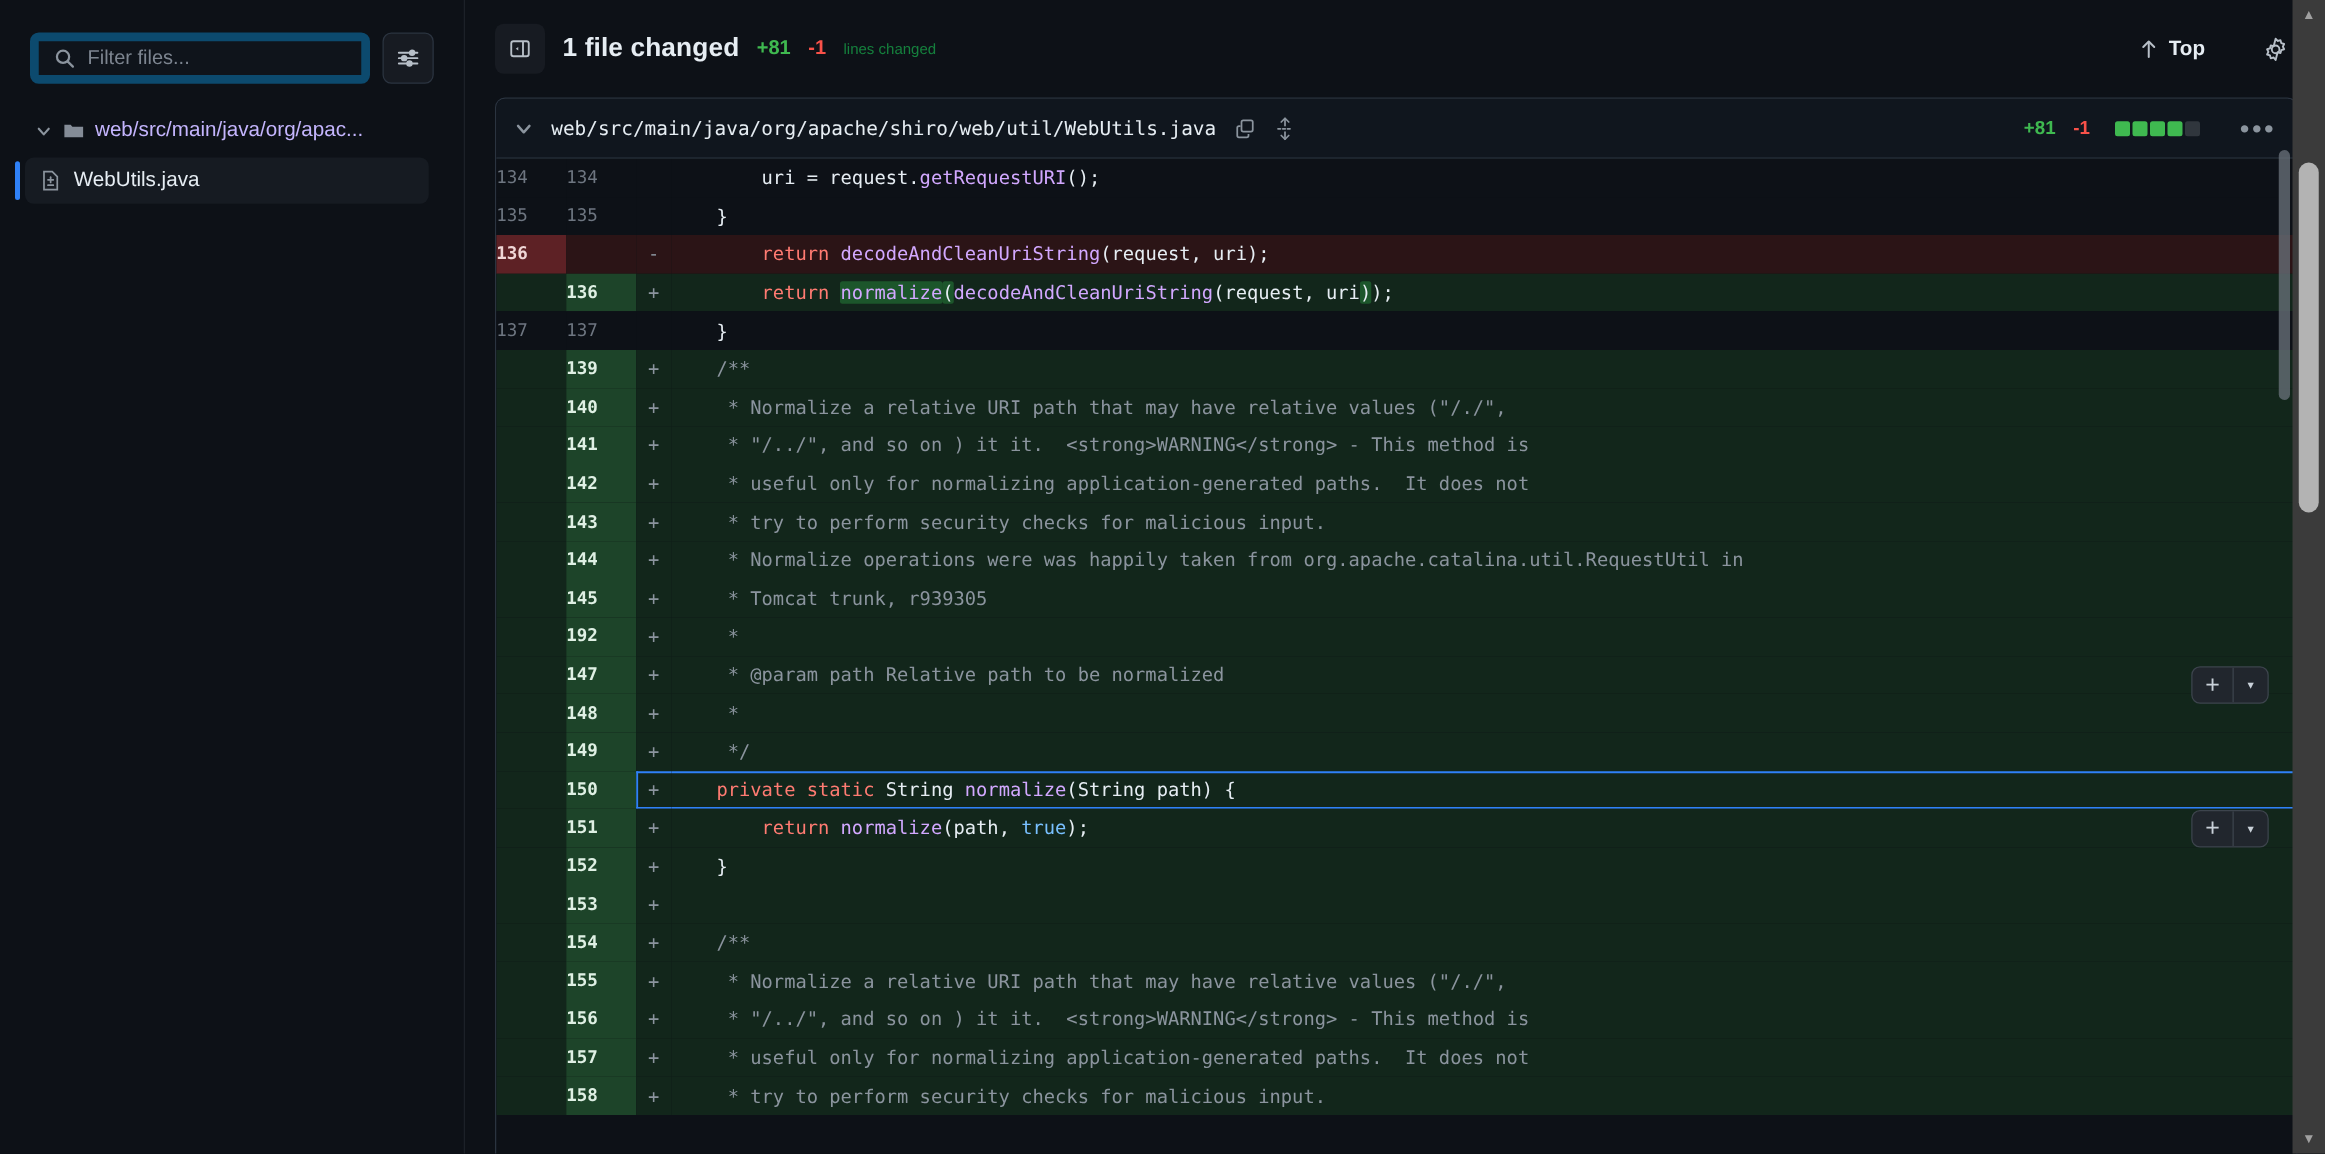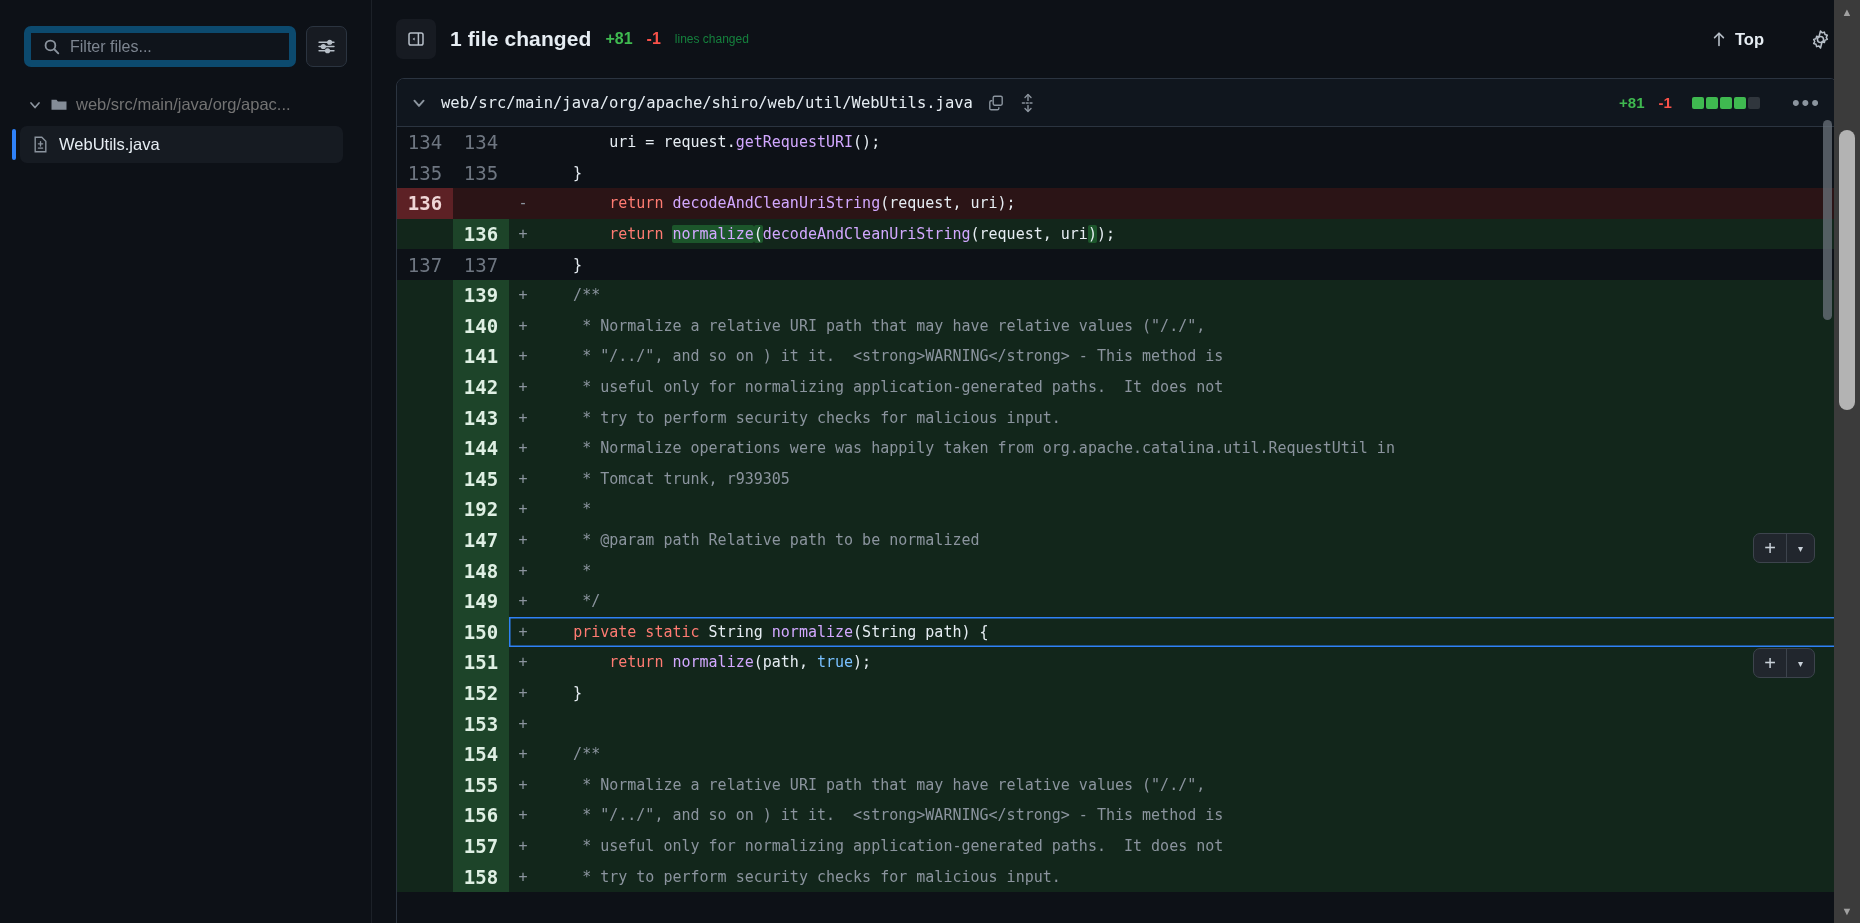--- a/index.html
+++ b/index.html
@@ -45,21 +45,21 @@
     background: #171b22;
     border: 1px solid #2b3440;
     border-radius: 7px;
     display: flex; align-items: center; justify-content: center;
     flex: 0 0 41px;
   }
   .tree { margin-top: 22px; }
   .tree-folder {
     display: flex; align-items: center; gap: 8px;
     padding: 6px 10px 6px 28px;
-    color: #737373; font-size: 16.5px;
+    color: #c4b5fd; font-size: 16.5px;
     white-space: nowrap; overflow: hidden;
   }
   .tree-file {
     display: flex; align-items: center; gap: 10px;
     margin: 6px 28px 0 20px;
     padding: 9px 12px;
     background: #161b22;
     border-radius: 7px;
     color: #e6edf3; font-size: 16.5px;
     position: relative;
@@ -129,22 +129,22 @@
   .diffbar { display: flex; gap: 2px; margin-left: 6px; }
   .diffbar i { width: 12px; height: 12px; border-radius: 2px; display: block; }
   .kebab { color: #8b949e; font-size: 22px; letter-spacing: 2px; margin-left: 18px; line-height: 10px; }
 
   
   .diff { width: 100%; border-collapse: collapse;
           font-family: "DejaVu Sans Mono", monospace; font-size: 15px; }
   .diff tr { height: 30.6px; }
   .diff td { padding: 0; vertical-align: middle; white-space: pre; }
   .ln {
-    width: 56px; text-align: center; padding-right: 12px;
-    color: #6e7681; font-size: 19px; user-select: none;
+    width: 56px; text-align: left; padding-right: 12px;
+    color: #6e7681; font-size: 14px; user-select: none;
   }
   .mk { width: 28px; text-align: center; color: #8b949e; }
   .code { padding-left: 6px; color: #e6edf3; }
 
   tr.ctx td.ln { background: #0d1117; }
   tr.ctx td { background: #0d1117; }
   tr.del td.ln { background: #5d2125; color: #f0d6d6; font-weight: bold; }
   tr.del td.mk, tr.del td.code { background: #2b1416; }
   tr.add td.ln { background: #1d4429; color: #dff0e4; font-weight: bold; }
   tr.add td.mk, tr.add td.code { background: #12261b; }

